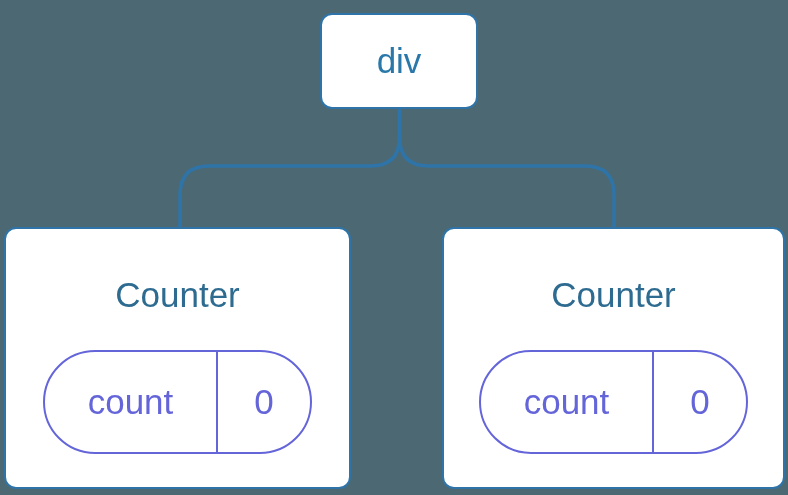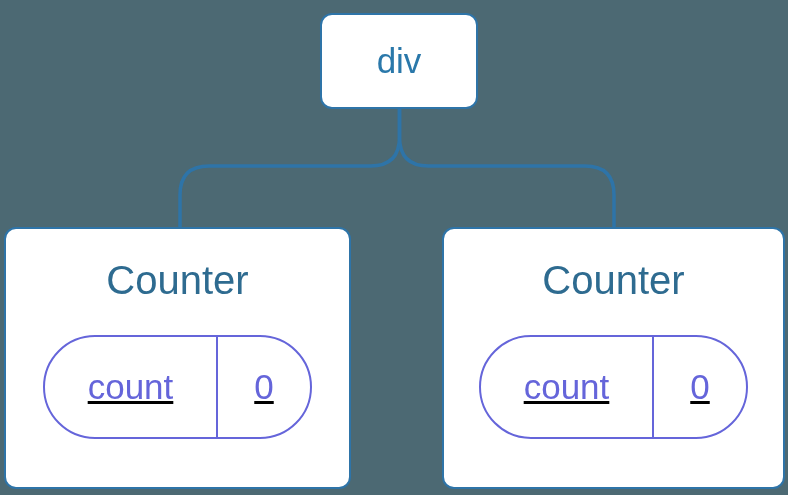--- a/index.html
+++ b/index.html
@@ -47,37 +47,36 @@
     position: absolute;
     top: 227px;
     height: 262px;
     background: var(--node-bg);
     border: 2.5px solid var(--line);
     border-radius: 12px;
   }
   .card.left  { left: 4px;   width: 347px; }
   .card.right { left: 442px; width: 343px; }
   .card-title {
-    margin-top: 30px;
+    margin-top: 45px;
     text-align: center;
-    font-size: 40px;
+    font-size: 35px;
     line-height: 42px;
     color: var(--title);
   }
   .state-pill {
     margin: 34px auto 0 auto;
     width: 269px;
     height: 104px;
     border: 2px solid var(--accent);
     border-radius: 52px;
     display: flex;
     align-items: stretch;
     overflow: hidden;
     background: var(--node-bg);
-    text-decoration: underline;
   }
   .state-key {
     flex: 1 1 auto;
     display: flex;
     align-items: center;
     justify-content: center;
     font-size: 35px;
     color: var(--accent);
   }
   .state-value {

